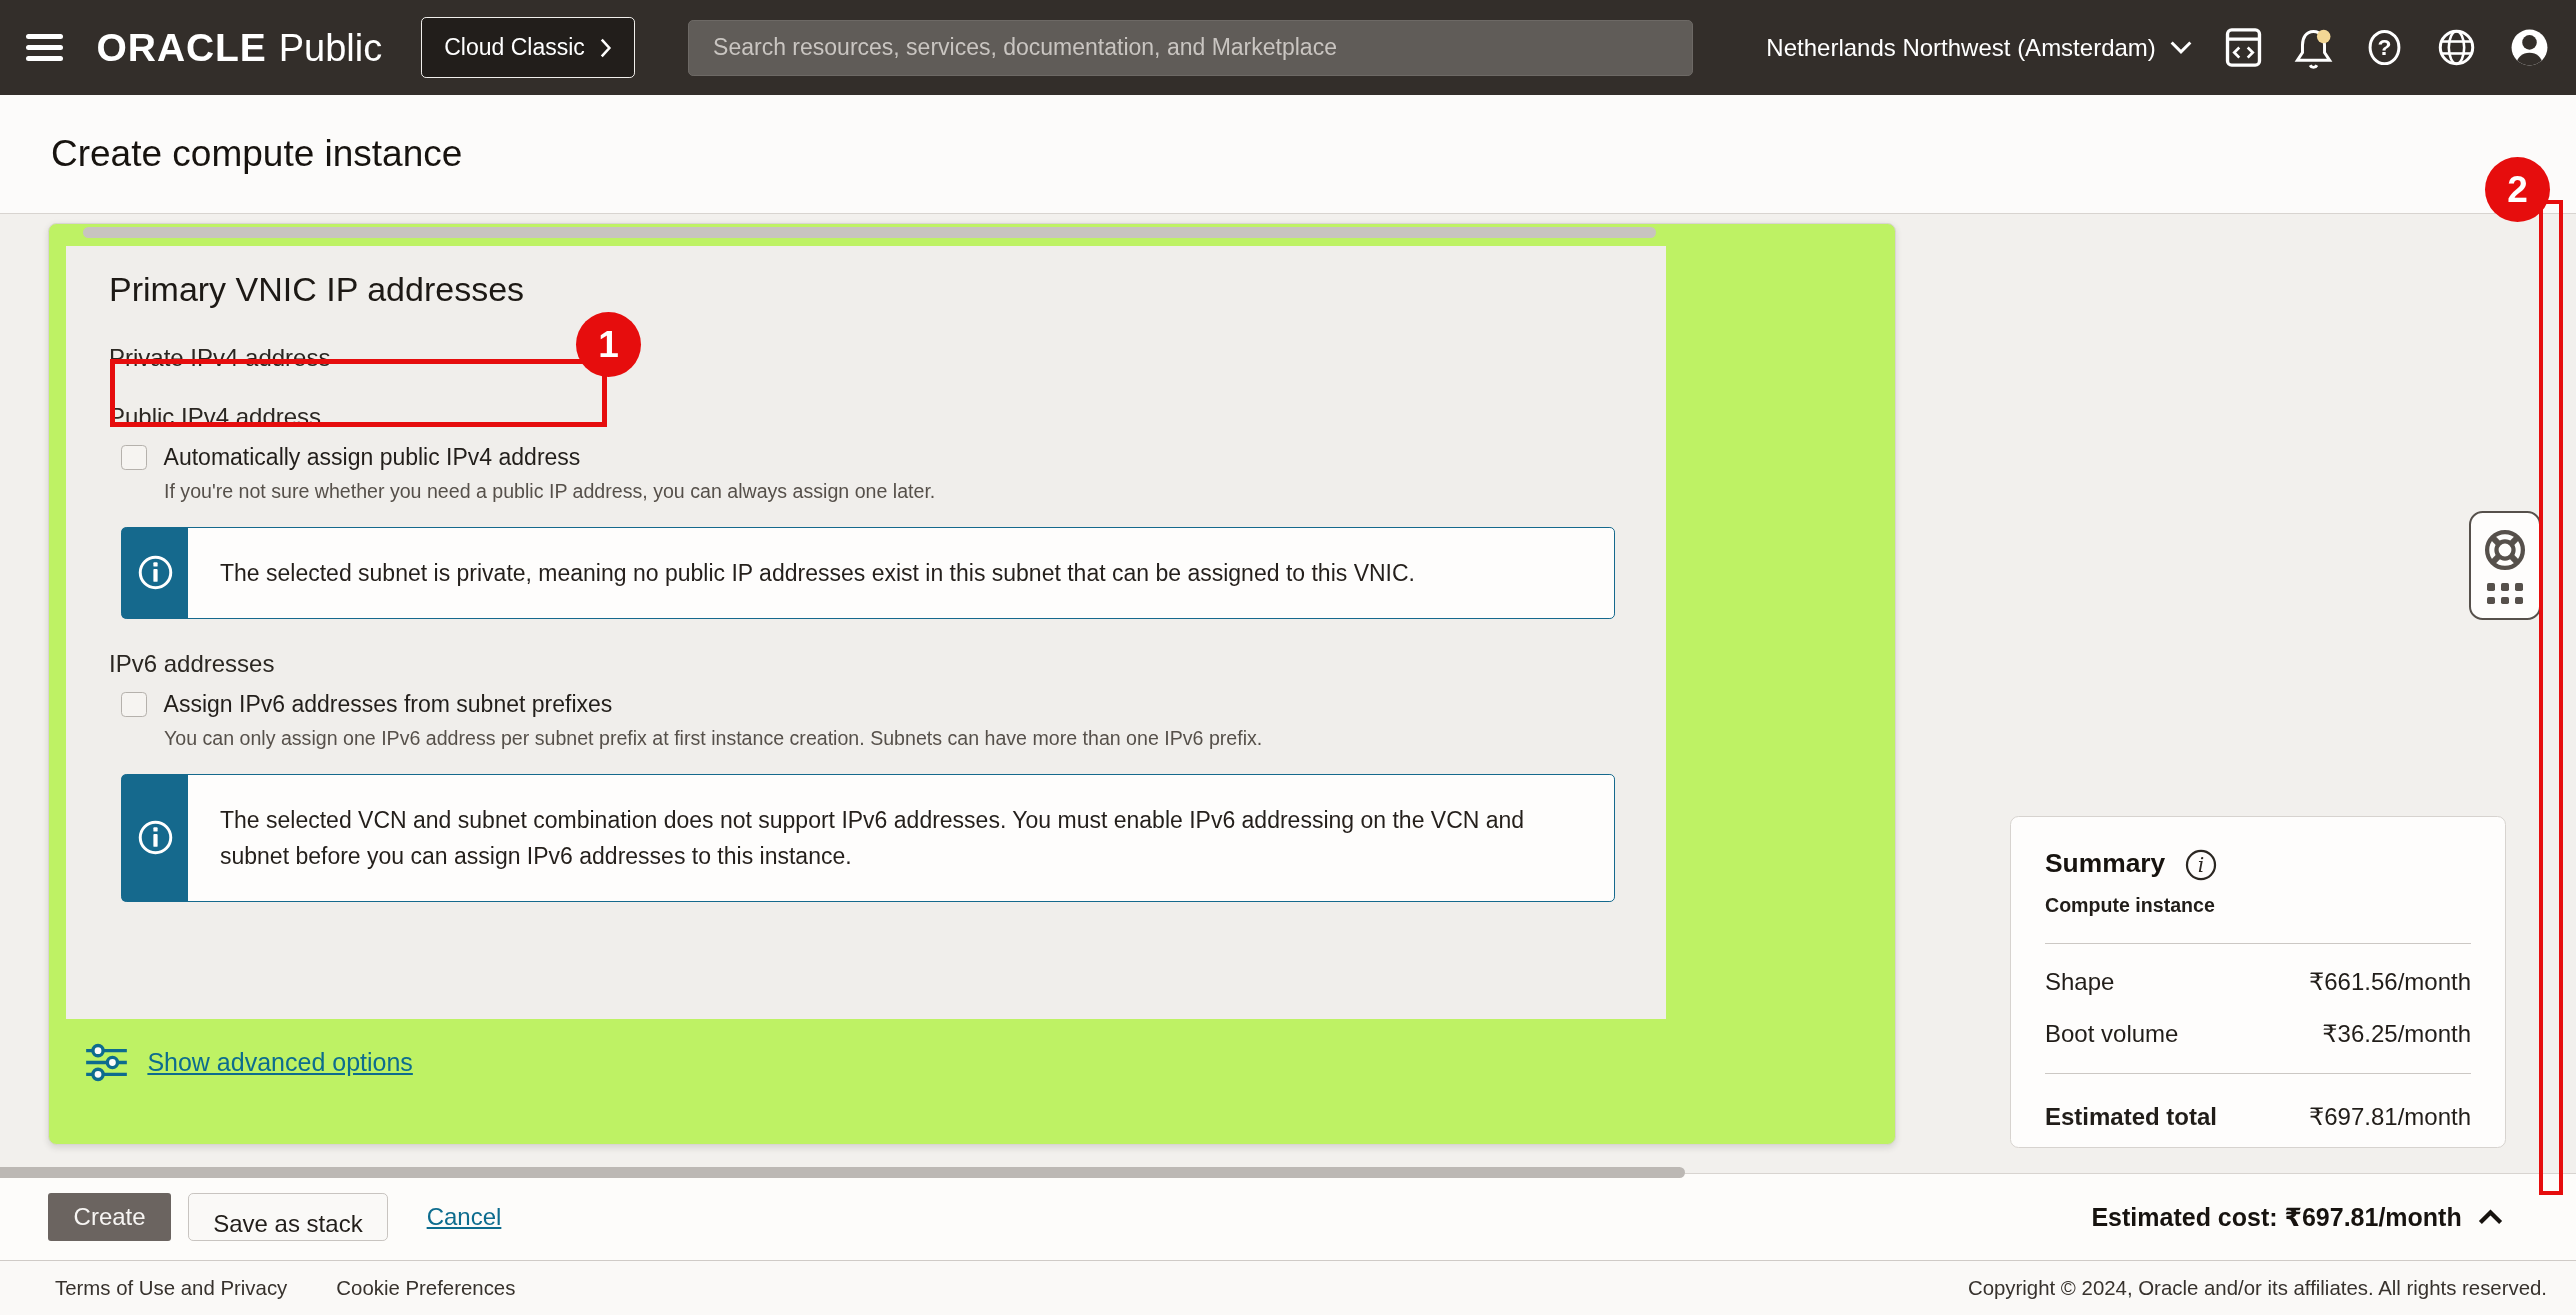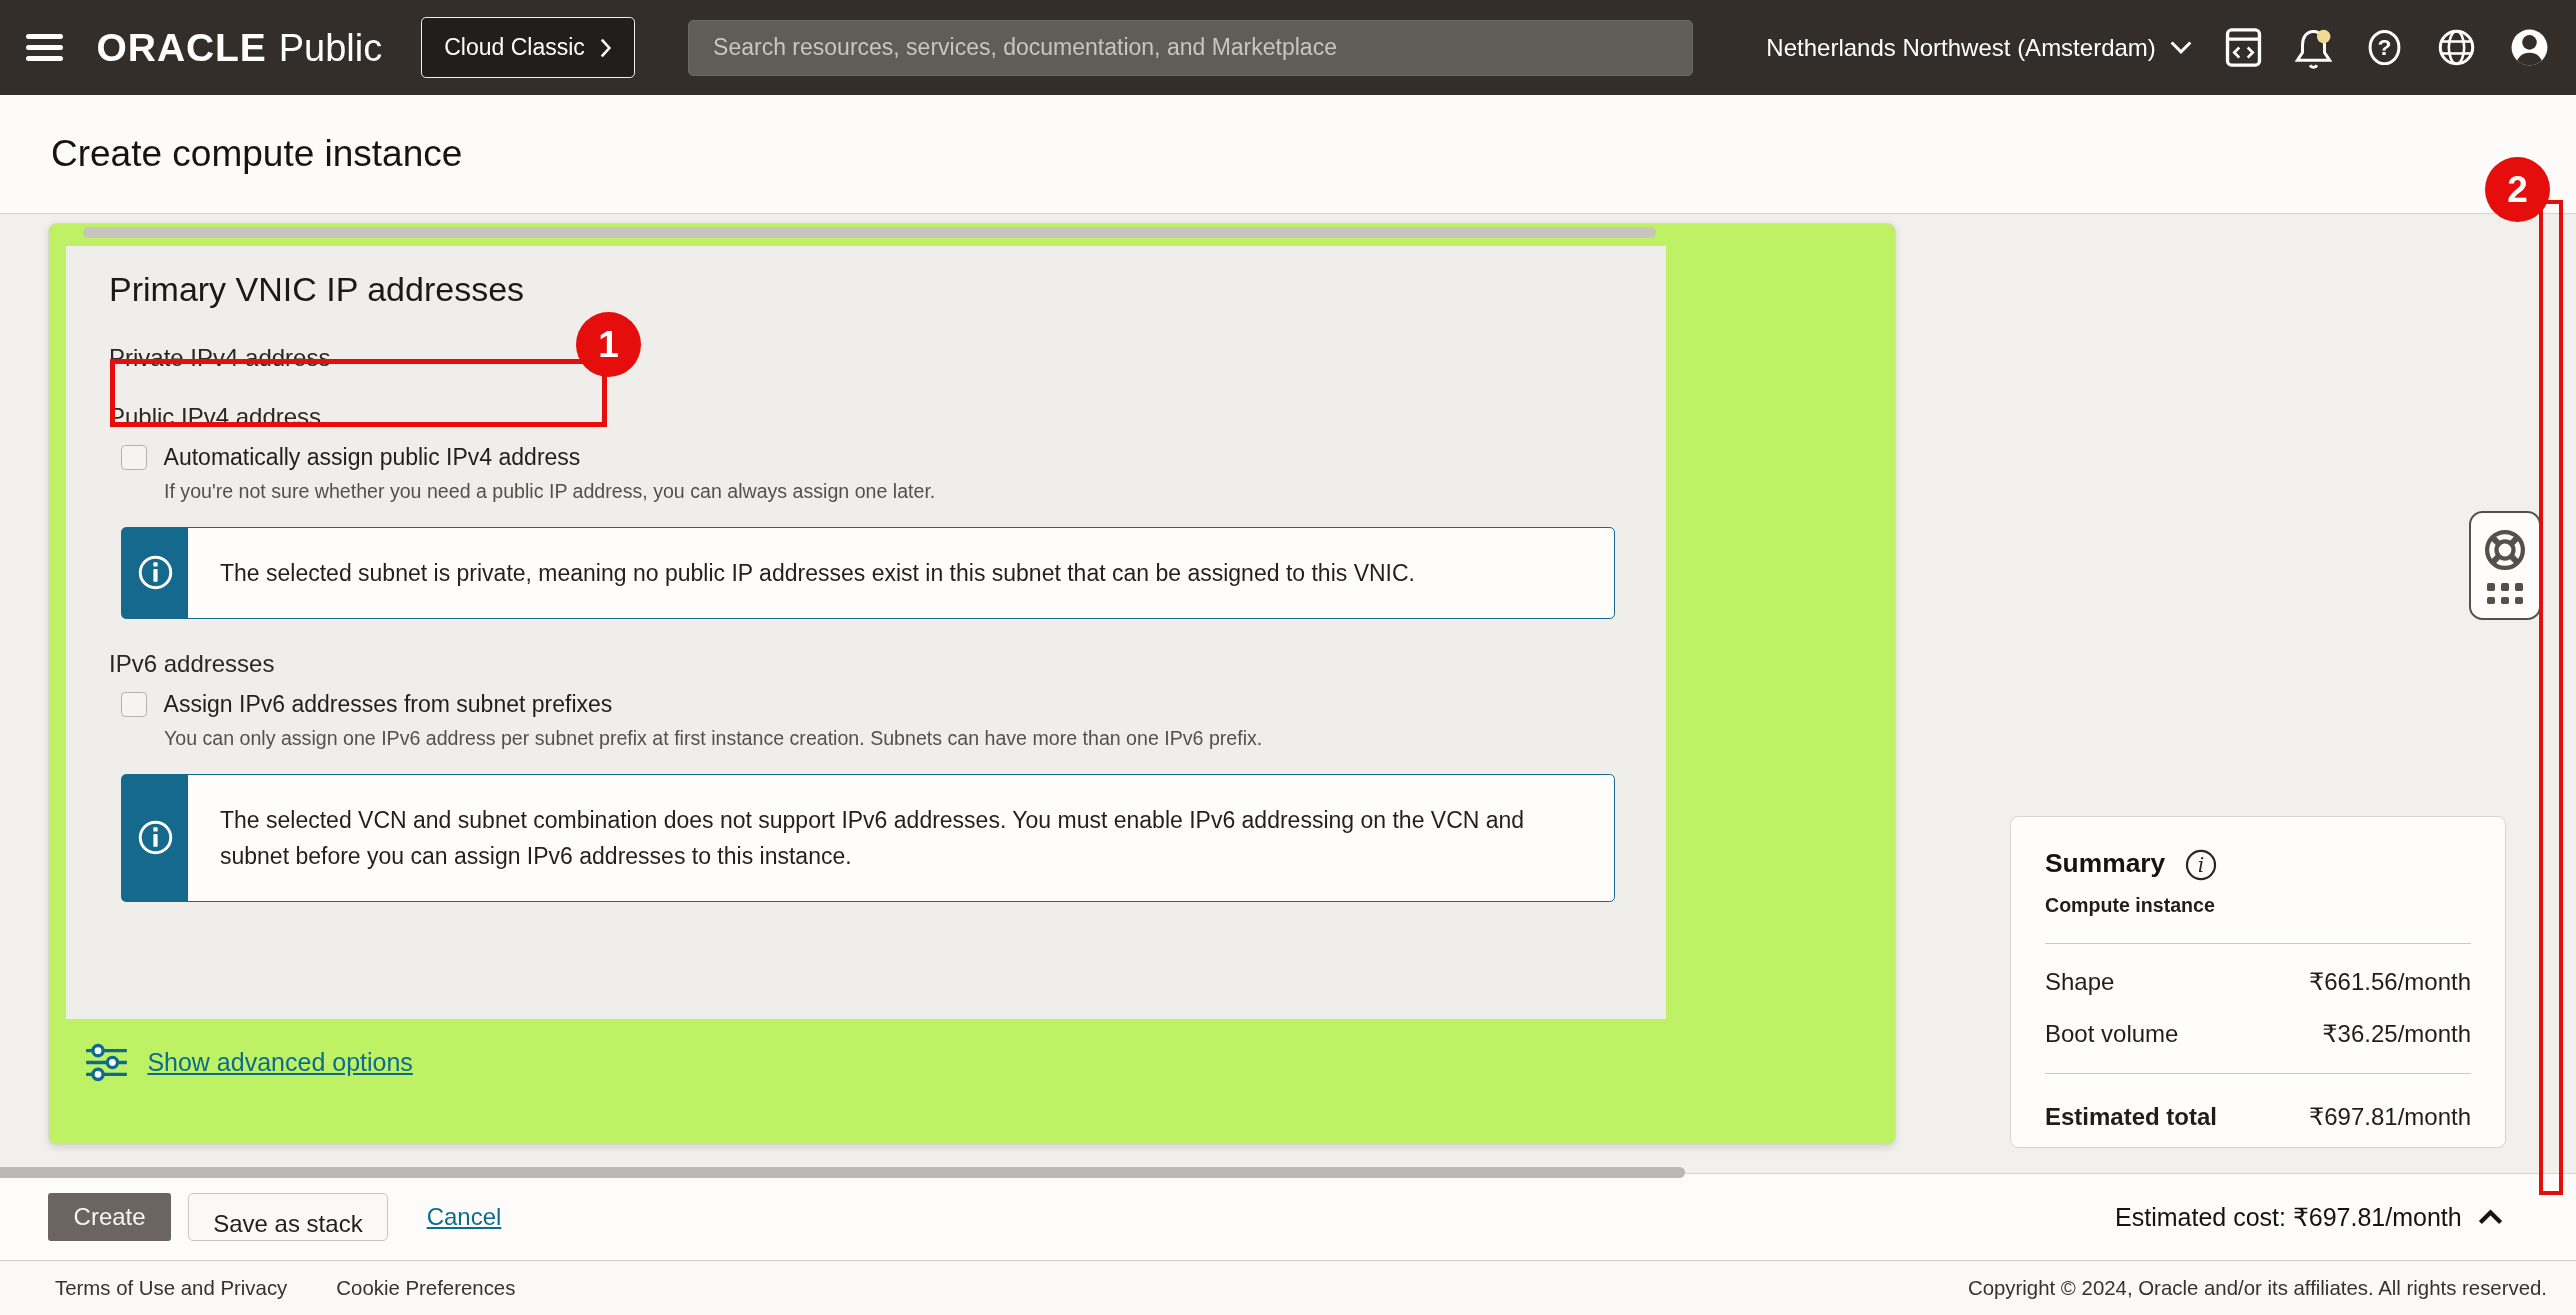--- a/index.html
+++ b/index.html
@@ -119,21 +119,21 @@
     background:var(--create-bg); color:#f7f5f3; border:none; border-radius:3px;
     font-size:24px; padding:0 25.6px; height:48px; cursor:pointer;
     font-family:"Liberation Sans","DejaVu Sans",sans-serif;
   }
   .btn-stack{
     background:#faf9f7; color:#221e1a; border:1.7px solid #c8c4c0; border-radius:5.1px;
     font-size:24px; padding:16px 24px; height:48px; margin-left:17px; cursor:pointer;
     font-family:"Liberation Sans","DejaVu Sans",sans-serif;
   }
   .cancel-link{ font-size:24px; color:var(--accent); text-decoration:underline; margin-left:39px; cursor:pointer; }
-  .est-cost{ margin-left:auto; display:flex; align-items:center; gap:15.3px; font-size:25px; font-weight:400; color:#17130f; cursor:pointer; }
+  .est-cost{ margin-left:auto; display:flex; align-items:center; gap:15.3px; font-size:25px; font-weight:700; color:#17130f; cursor:pointer; }
 
   
   .site-footer{
     height:55px; background:#faf9f7; border-top:1.7px solid #cfcbc7;
     display:flex; align-items:center; padding:0 29px 0 55px; font-size:20.4px; color:#37322d;
   }
   .footer-links{ display:flex; gap:49px; }
   .footer-links span{ cursor:pointer; }
   .copyright{ margin-left:auto; }
 

